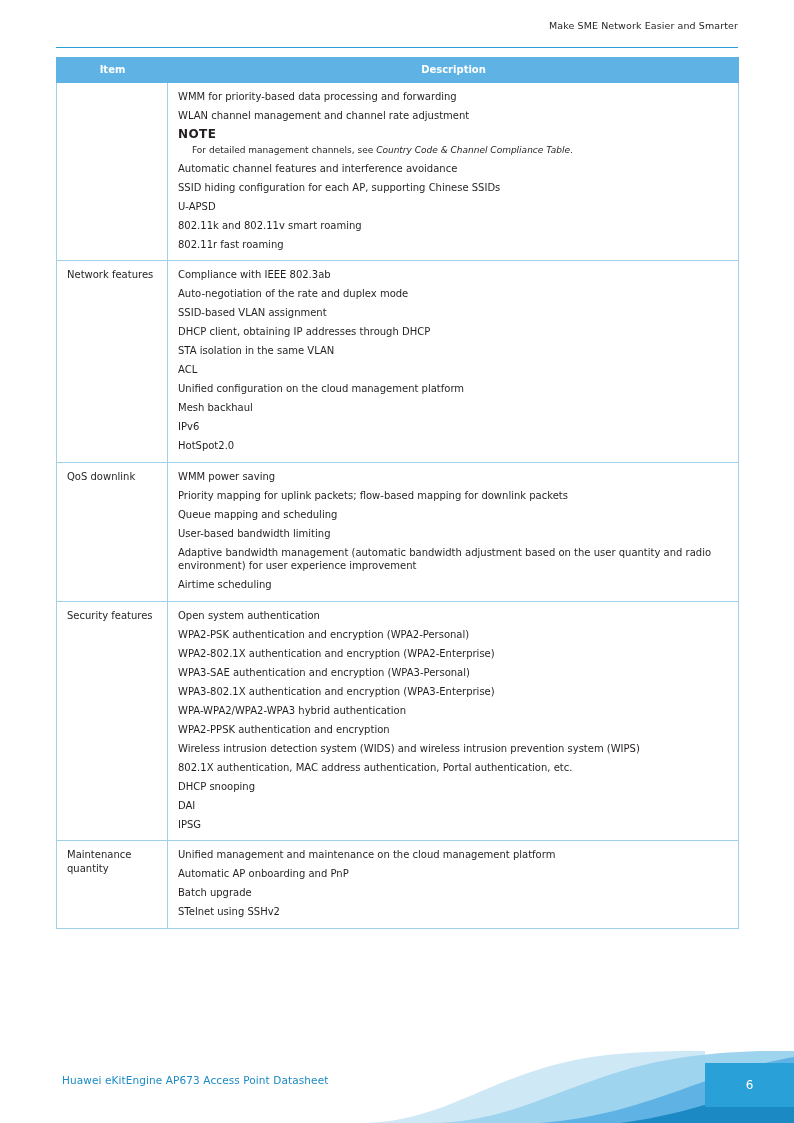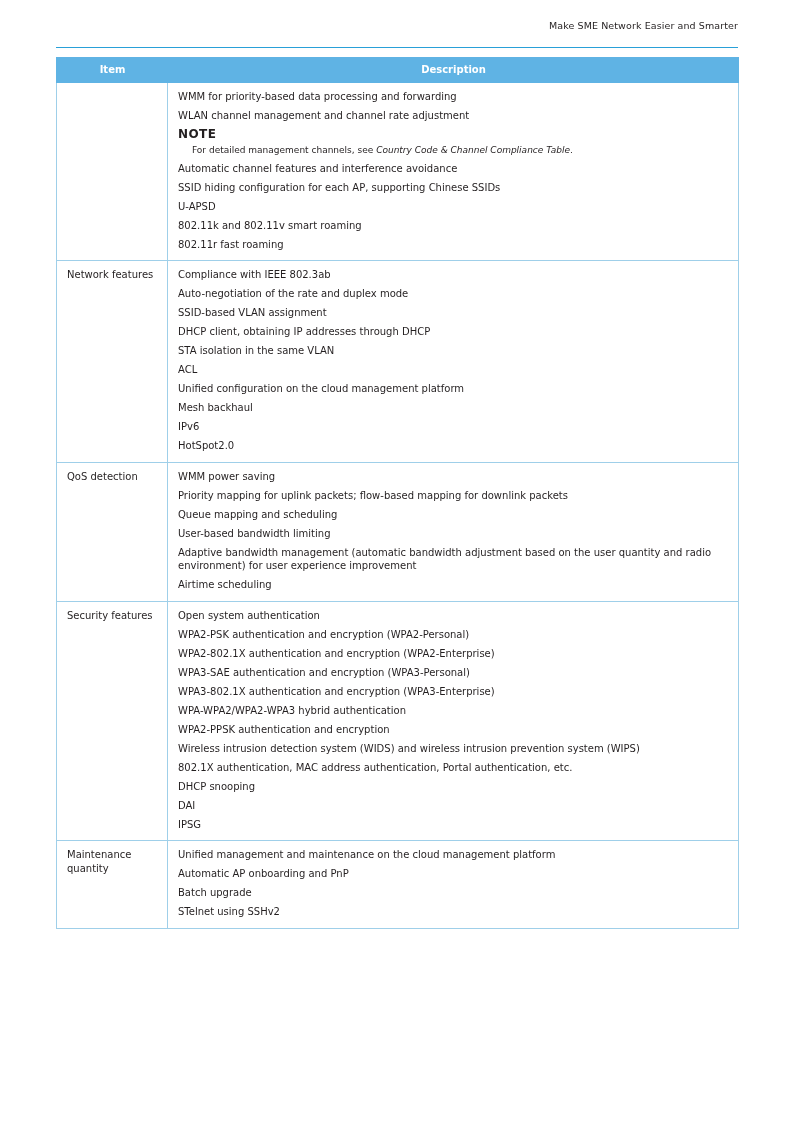--- a/index.html
+++ b/index.html
@@ -181,21 +181,21 @@
               <li>Unified configuration on the cloud management platform</li>
               <li>Mesh backhaul</li>
               <li>IPv6</li>
               <li>HotSpot2.0</li>
             </ul>
           </td>
         </tr>
 
         <tr>
           <td class="item">
-            <div class="item-line">QoS detection</div>
+            <div class="item-line">QoS downlink</div>
           </td>
           <td>
             <ul class="feat">
               <li>WMM power saving</li>
               <li>Priority mapping for uplink packets; flow-based mapping for downlink packets</li>
               <li>Queue mapping and scheduling</li>
               <li>User-based bandwidth limiting</li>
               <li>Adaptive bandwidth management (automatic bandwidth adjustment based on the user quantity and radio environment) for user experience improvement</li>
               <li>Airtime scheduling</li>
             </ul>
@@ -235,14 +235,24 @@
               <li>Batch upgrade</li>
               <li>STelnet using SSHv2</li>
             </ul>
           </td>
         </tr>
 
       </tbody>
     </table>
   </div>
 
+  <div class="footer">
+    <svg width="794" height="72" viewBox="0 0 794 72">
+      <path d="M360 72 C 430 72, 470 40, 540 18 C 590 2, 640 0, 705 0 L 705 72 Z" fill="#cfe8f6"></path>
+      <path d="M430 72 C 500 72, 545 44, 615 22 C 660 8, 700 2, 760 0 L 794 0 L 794 72 Z" fill="#9fd4ef"></path>
+      <path d="M540 72 C 600 68, 650 50, 700 32 C 740 18, 770 10, 794 6 L 794 72 Z" fill="#5fb3e4"></path>
+      <path d="M620 72 C 670 66, 720 50, 760 36 C 780 29, 790 25, 794 24 L 794 72 Z" fill="#1b8ac4"></path>
+    </svg>
+    <div class="footer-title">Huawei eKitEngine AP673 Access Point Datasheet</div>
+    <div class="page-num-box">6</div>
+  </div>
 
 </div>
 
 </body></html>

